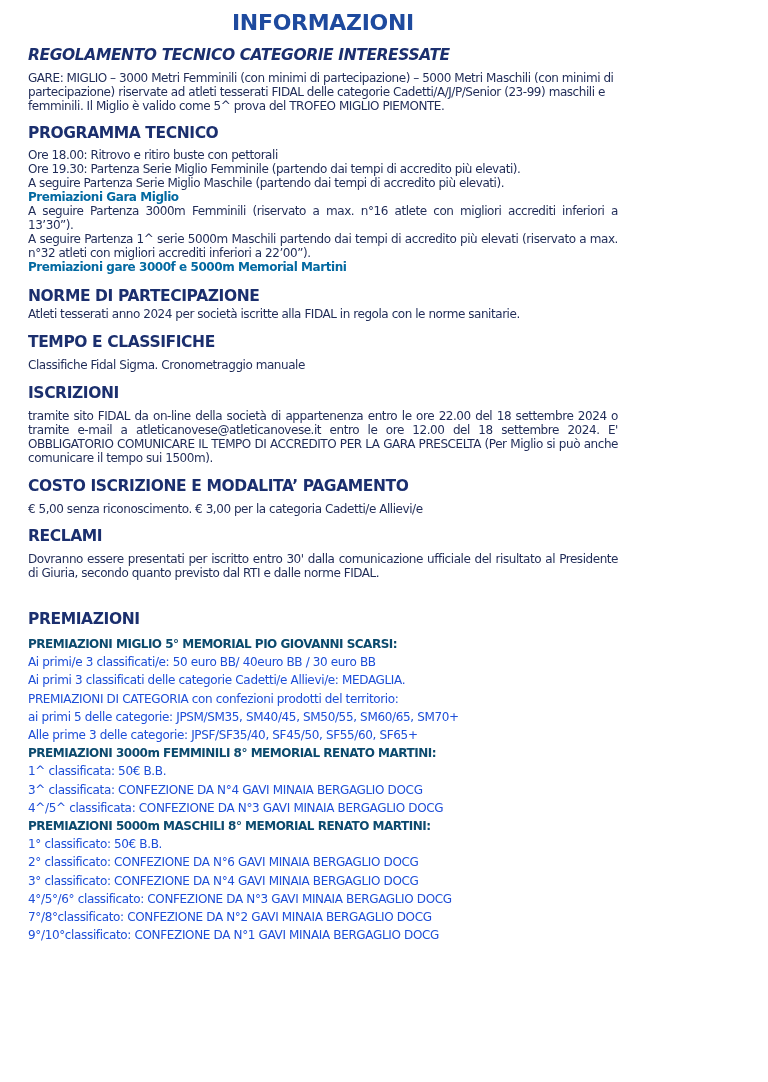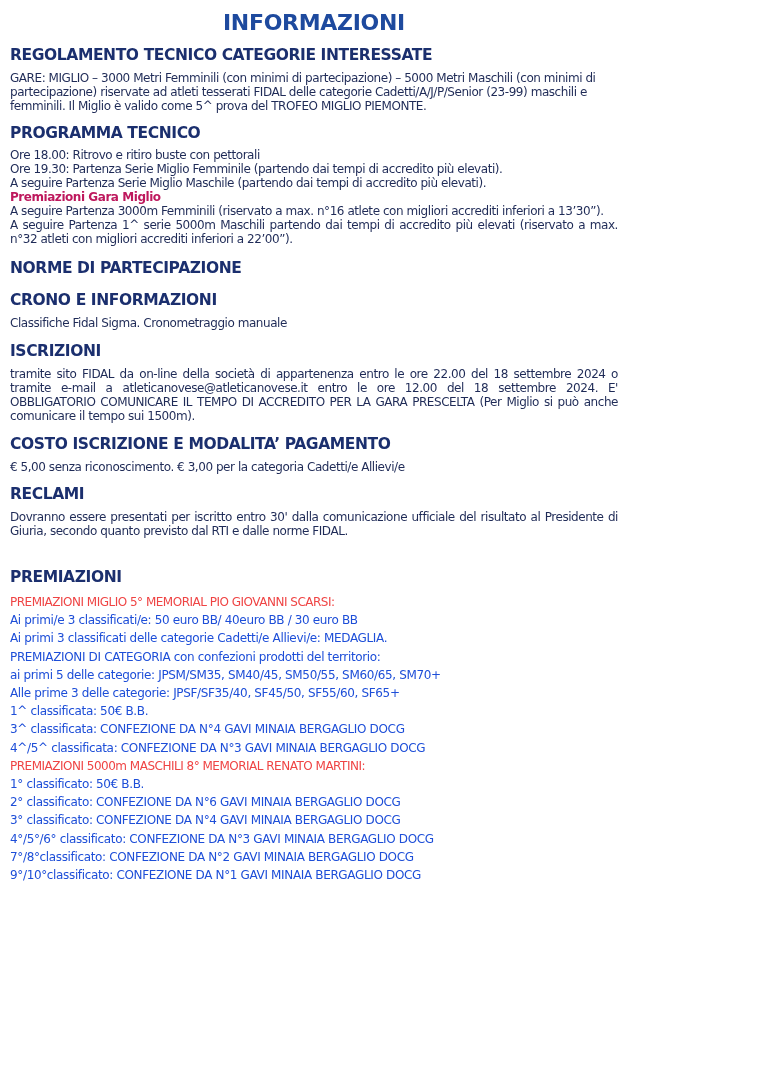--- a/index.html
+++ b/index.html
@@ -10,21 +10,21 @@
     body {
       width: 768px;
       height: 1082px;
       overflow: hidden;
       font-family: "DejaVu Sans", sans-serif;
       color: #1f2b57;
     }
     .page {
       position: relative;
       width: 634px;
-      padding: 0 16px 0 10px;
+      padding: 0 16px 0 28px;
       box-sizing: border-box;
     }
     .doc-title {
       text-align: center;
       font-family: "DejaVu Sans", sans-serif;
       font-weight: bold;
       font-size: 22px;
       letter-spacing: -0.3px;
       color: #1e4a9e;
       margin: 0;
@@ -47,24 +47,24 @@
       letter-spacing: -0.45px;
       line-height: 14px;
       color: #1f2b57;
       margin: 0;
     }
     .justify {
       text-align: justify;
     }
     .bold-line {
       font-weight: bold;
-      color: #be185d;
+      color: #0369a1;
     }
     .sec-1 { margin-top: 6px; }
-    .sec-1 .section-heading { margin-bottom: 5px; }
+    .sec-1 .section-heading { margin-bottom: 5px; font-style: italic; }
     .sec-2 { margin-top: 9px; }
     .sec-2 .section-heading { margin-bottom: 4px; }
     .sec-3 { margin-top: 11px; }
     .sec-3 .section-heading { }
     .sec-4 { margin-top: 10px; }
     .sec-4 .section-heading { margin-bottom: 5px; }
     .sec-5 { margin-top: 10px; }
     .sec-5 .section-heading { margin-bottom: 5px; }
     .sec-6 { margin-top: 10px; }
     .sec-6 .section-heading { margin-bottom: 5px; }
@@ -75,22 +75,22 @@
 
     .prem-text {
       font-family: "DejaVu Sans", sans-serif;
       font-size: 12px;
       letter-spacing: -0.35px;
       line-height: 18.2px;
       color: #1d4ed8;
       margin: 0;
     }
     .prem-text.bold-line {
-      font-weight: normal;
-      color: #ef4444;
+      font-weight: bold;
+      color: #0c4a6e;
       letter-spacing: -0.5px;
     }
     .line { display: block; white-space: nowrap; }
     .wrap { white-space: normal; }
   </style>
 </head>
 <body>
 
 <div class="page">
 
@@ -103,29 +103,31 @@
 
   <section class="sec-2">
     <h2 class="section-heading">PROGRAMMA TECNICO</h2>
     <div class="body-text justify">
         <div class="wrap">Ore 18.00:  Ritrovo e ritiro buste con pettorali</div>
         <div class="wrap">Ore 19.30: Partenza Serie Miglio Femminile (partendo dai tempi di accredito più elevati).</div>
         <div class="wrap">A seguire Partenza Serie Miglio Maschile (partendo dai tempi di accredito più elevati).</div>
         <div class="wrap bold-line">Premiazioni Gara Miglio</div>
         <div class="wrap">A seguire Partenza 3000m Femminili (riservato a max. n°16 atlete con migliori accrediti inferiori a 13’30”).</div>
         <div class="wrap">A seguire Partenza 1^ serie 5000m Maschili partendo dai tempi di accredito più elevati (riservato a max. n°32 atleti con migliori accrediti inferiori a 22’00”).</div>
+        <div class="wrap bold-line">Premiazioni gare 3000f e 5000m Memorial Martini</div>
       </div>
   </section>
 
   <section class="sec-3">
     <h2 class="section-heading">NORME DI PARTECIPAZIONE</h2>
+    <p class="body-text">Atleti tesserati anno 2024 per società iscritte alla FIDAL in regola con le norme sanitarie.</p>
   </section>
 
   <section class="sec-4">
-    <h2 class="section-heading">CRONO E INFORMAZIONI</h2>
+    <h2 class="section-heading">TEMPO E CLASSIFICHE</h2>
     <p class="body-text">Classifiche Fidal Sigma.  Cronometraggio manuale</p>
   </section>
 
   <section class="sec-5">
     <h2 class="section-heading">ISCRIZIONI</h2>
     <p class="body-text justify"><span>tramite sito FIDAL da on-line della società di appartenenza entro le ore 22.00 del 18 settembre 2024 o tramite e-mail a </span><a style="color:inherit;text-decoration:none;">atleticanovese@atleticanovese.it</a><span> entro le ore 12.00 del 18 settembre 2024. E' OBBLIGATORIO COMUNICARE IL TEMPO DI ACCREDITO PER LA GARA PRESCELTA (Per Miglio si può anche comunicare il tempo sui 1500m).</span></p>
   </section>
 
   <section class="sec-6">
     <h2 class="section-heading">COSTO ISCRIZIONE E MODALITA’ PAGAMENTO</h2>
@@ -139,20 +141,21 @@
 
   <section class="sec-8">
     <h2 class="section-heading">PREMIAZIONI</h2>
     <div class="prem-list">
         <div class="prem-text line bold-line">PREMIAZIONI MIGLIO 5° MEMORIAL PIO GIOVANNI SCARSI:</div>
         <div class="prem-text line">Ai primi/e 3 classificati/e:  50 euro BB/ 40euro BB / 30 euro BB</div>
         <div class="prem-text line">Ai primi 3 classificati delle categorie Cadetti/e Allievi/e: MEDAGLIA.</div>
         <div class="prem-text line">PREMIAZIONI DI CATEGORIA con confezioni prodotti del territorio:</div>
         <div class="prem-text line">ai primi 5 delle categorie: JPSM/SM35, SM40/45, SM50/55, SM60/65, SM70+</div>
         <div class="prem-text line">Alle prime 3 delle categorie: JPSF/SF35/40, SF45/50, SF55/60, SF65+</div>
+        <div class="prem-text line bold-line">PREMIAZIONI 3000m FEMMINILI 8° MEMORIAL RENATO MARTINI:</div>
         <div class="prem-text line">1^ classificata: 50€ B.B.</div>
         <div class="prem-text line">3^ classificata: CONFEZIONE DA N°4 GAVI MINAIA BERGAGLIO DOCG</div>
         <div class="prem-text line">4^/5^ classificata: CONFEZIONE DA N°3 GAVI MINAIA BERGAGLIO DOCG</div>
         <div class="prem-text line bold-line">PREMIAZIONI 5000m MASCHILI 8° MEMORIAL RENATO MARTINI:</div>
         <div class="prem-text line">1° classificato: 50€ B.B.</div>
         <div class="prem-text line">2° classificato: CONFEZIONE DA N°6 GAVI MINAIA BERGAGLIO DOCG</div>
         <div class="prem-text line">3° classificato: CONFEZIONE DA N°4 GAVI MINAIA BERGAGLIO DOCG</div>
         <div class="prem-text line">4°/5°/6° classificato: CONFEZIONE DA N°3 GAVI MINAIA BERGAGLIO DOCG</div>
         <div class="prem-text line">7°/8°classificato: CONFEZIONE DA N°2 GAVI MINAIA BERGAGLIO DOCG</div>
         <div class="prem-text line">9°/10°classificato: CONFEZIONE DA N°1 GAVI MINAIA BERGAGLIO DOCG</div>

